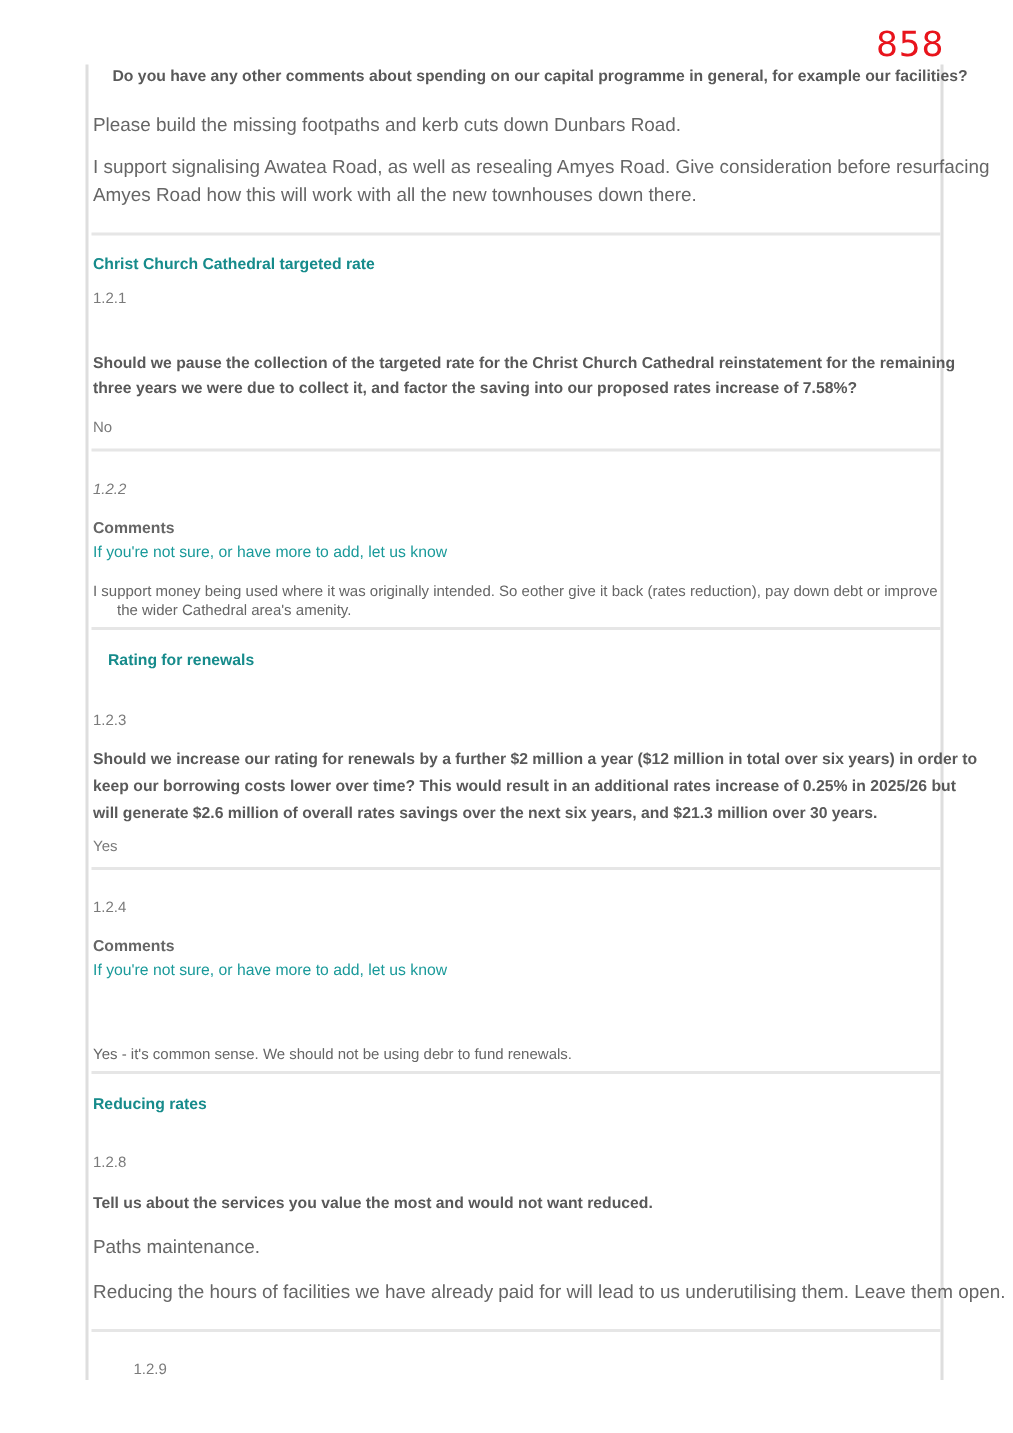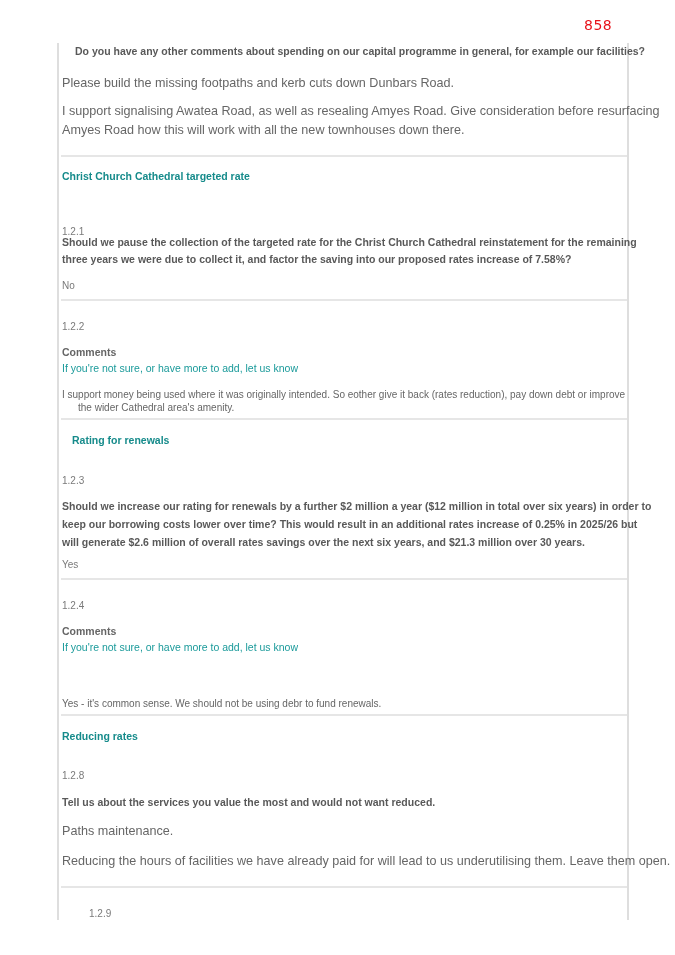--- a/index.html
+++ b/index.html
@@ -13,21 +13,21 @@
       position: relative;
       overflow: hidden;
       font-family: "Liberation Sans", sans-serif;
       color: #595959;
     }
     .page-number {
       position: absolute;
       left: 584px;
       top: 17px;
       font-family: "DejaVu Sans", sans-serif;
-      font-size: 14px;
+      font-size: 23px;
       color: #e8141c;
       letter-spacing: 0.5px;
     }
     .frame {
       position: absolute;
       left: 57px;
       top: 43px;
       width: 572px;
       height: 877px;
       border-left: 2px solid #dedede;
@@ -97,28 +97,28 @@
 <div class="frame"></div>
 
 <div class="abs q-bold" style="top:42px;margin-left:13px;">Do you have any other comments about spending on our capital programme in general, for example our facilities?</div>
 <div class="abs answer-lg" style="top:73px;">Please build the missing footpaths and kerb cuts down Dunbars Road.</div>
 <div class="abs answer-lg" style="top:101px;">I support signalising Awatea Road, as well as resealing Amyes Road. Give consideration before resurfacing</div>
 <div class="abs answer-lg" style="top:120px;">Amyes Road how this will work with all the new townhouses down there.</div>
 
 <div class="sep" style="top:155px;"></div>
 
 <div class="abs section-title" style="top:170px;">Christ Church Cathedral targeted rate</div>
-<div class="abs qnum" style="top:226px;">1.2.1</div>
+<div class="abs qnum" style="top:194px;">1.2.1</div>
 <div class="abs q-bold" style="top:233px;">Should we pause the collection of the targeted rate for the Christ Church Cathedral reinstatement for the remaining</div>
 <div class="abs q-bold" style="top:250px;">three years we were due to collect it, and factor the saving into our proposed rates increase of 7.58%?</div>
 <div class="abs qnum" style="top:280px;">No</div>
 
 <div class="sep" style="top:299px;"></div>
 
-<div class="abs qnum" style="top:321px;">1.2.2</div>
+<div class="abs qnum" style="top:321px;font-style:italic;">1.2.2</div>
 <div class="abs comments-label" style="top:346px;">Comments</div>
 <div class="abs hint" style="top:362px;">If you're not sure, or have more to add, let us know</div>
 <div class="abs answer-sm" style="top:388px;">I support money being used where it was originally intended. So eother give it back (rates reduction), pay down debt or improve</div>
 <div class="abs answer-sm" style="top:401px;margin-left:16px;">the wider Cathedral area's amenity.</div>
 
 <div class="sep" style="top:418px;"></div>
 
 <div class="abs section-title" style="top:434px;margin-left:10px;">Rating for renewals</div>
 <div class="abs qnum" style="top:475px;">1.2.3</div>
 <div class="abs q-bold" style="top:497px;">Should we increase our rating for renewals by a further $2 million a year ($12 million in total over six years) in order to</div>

